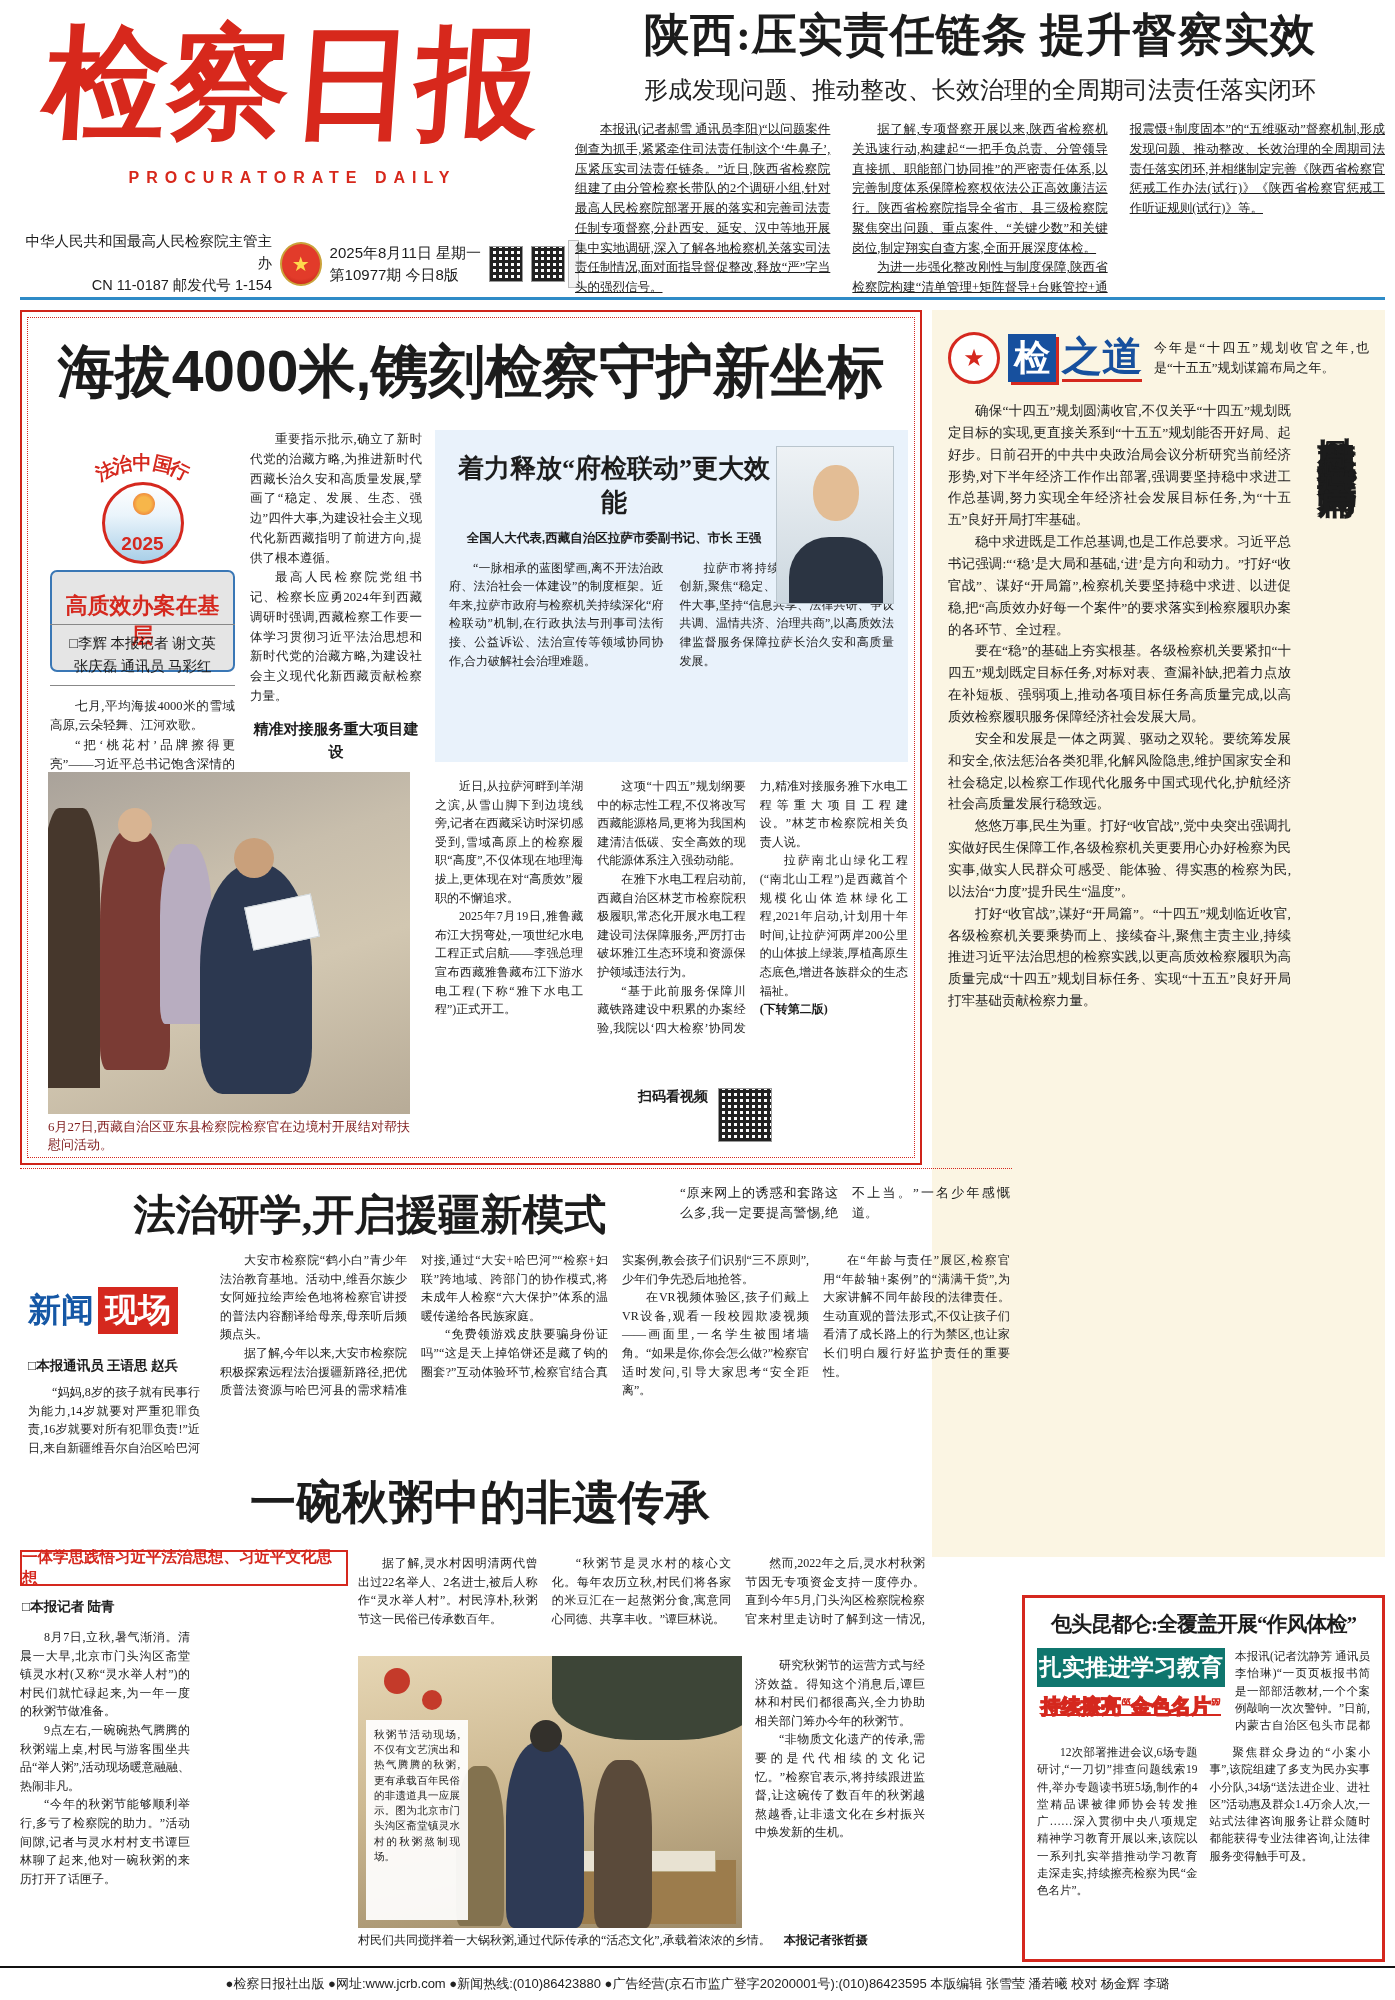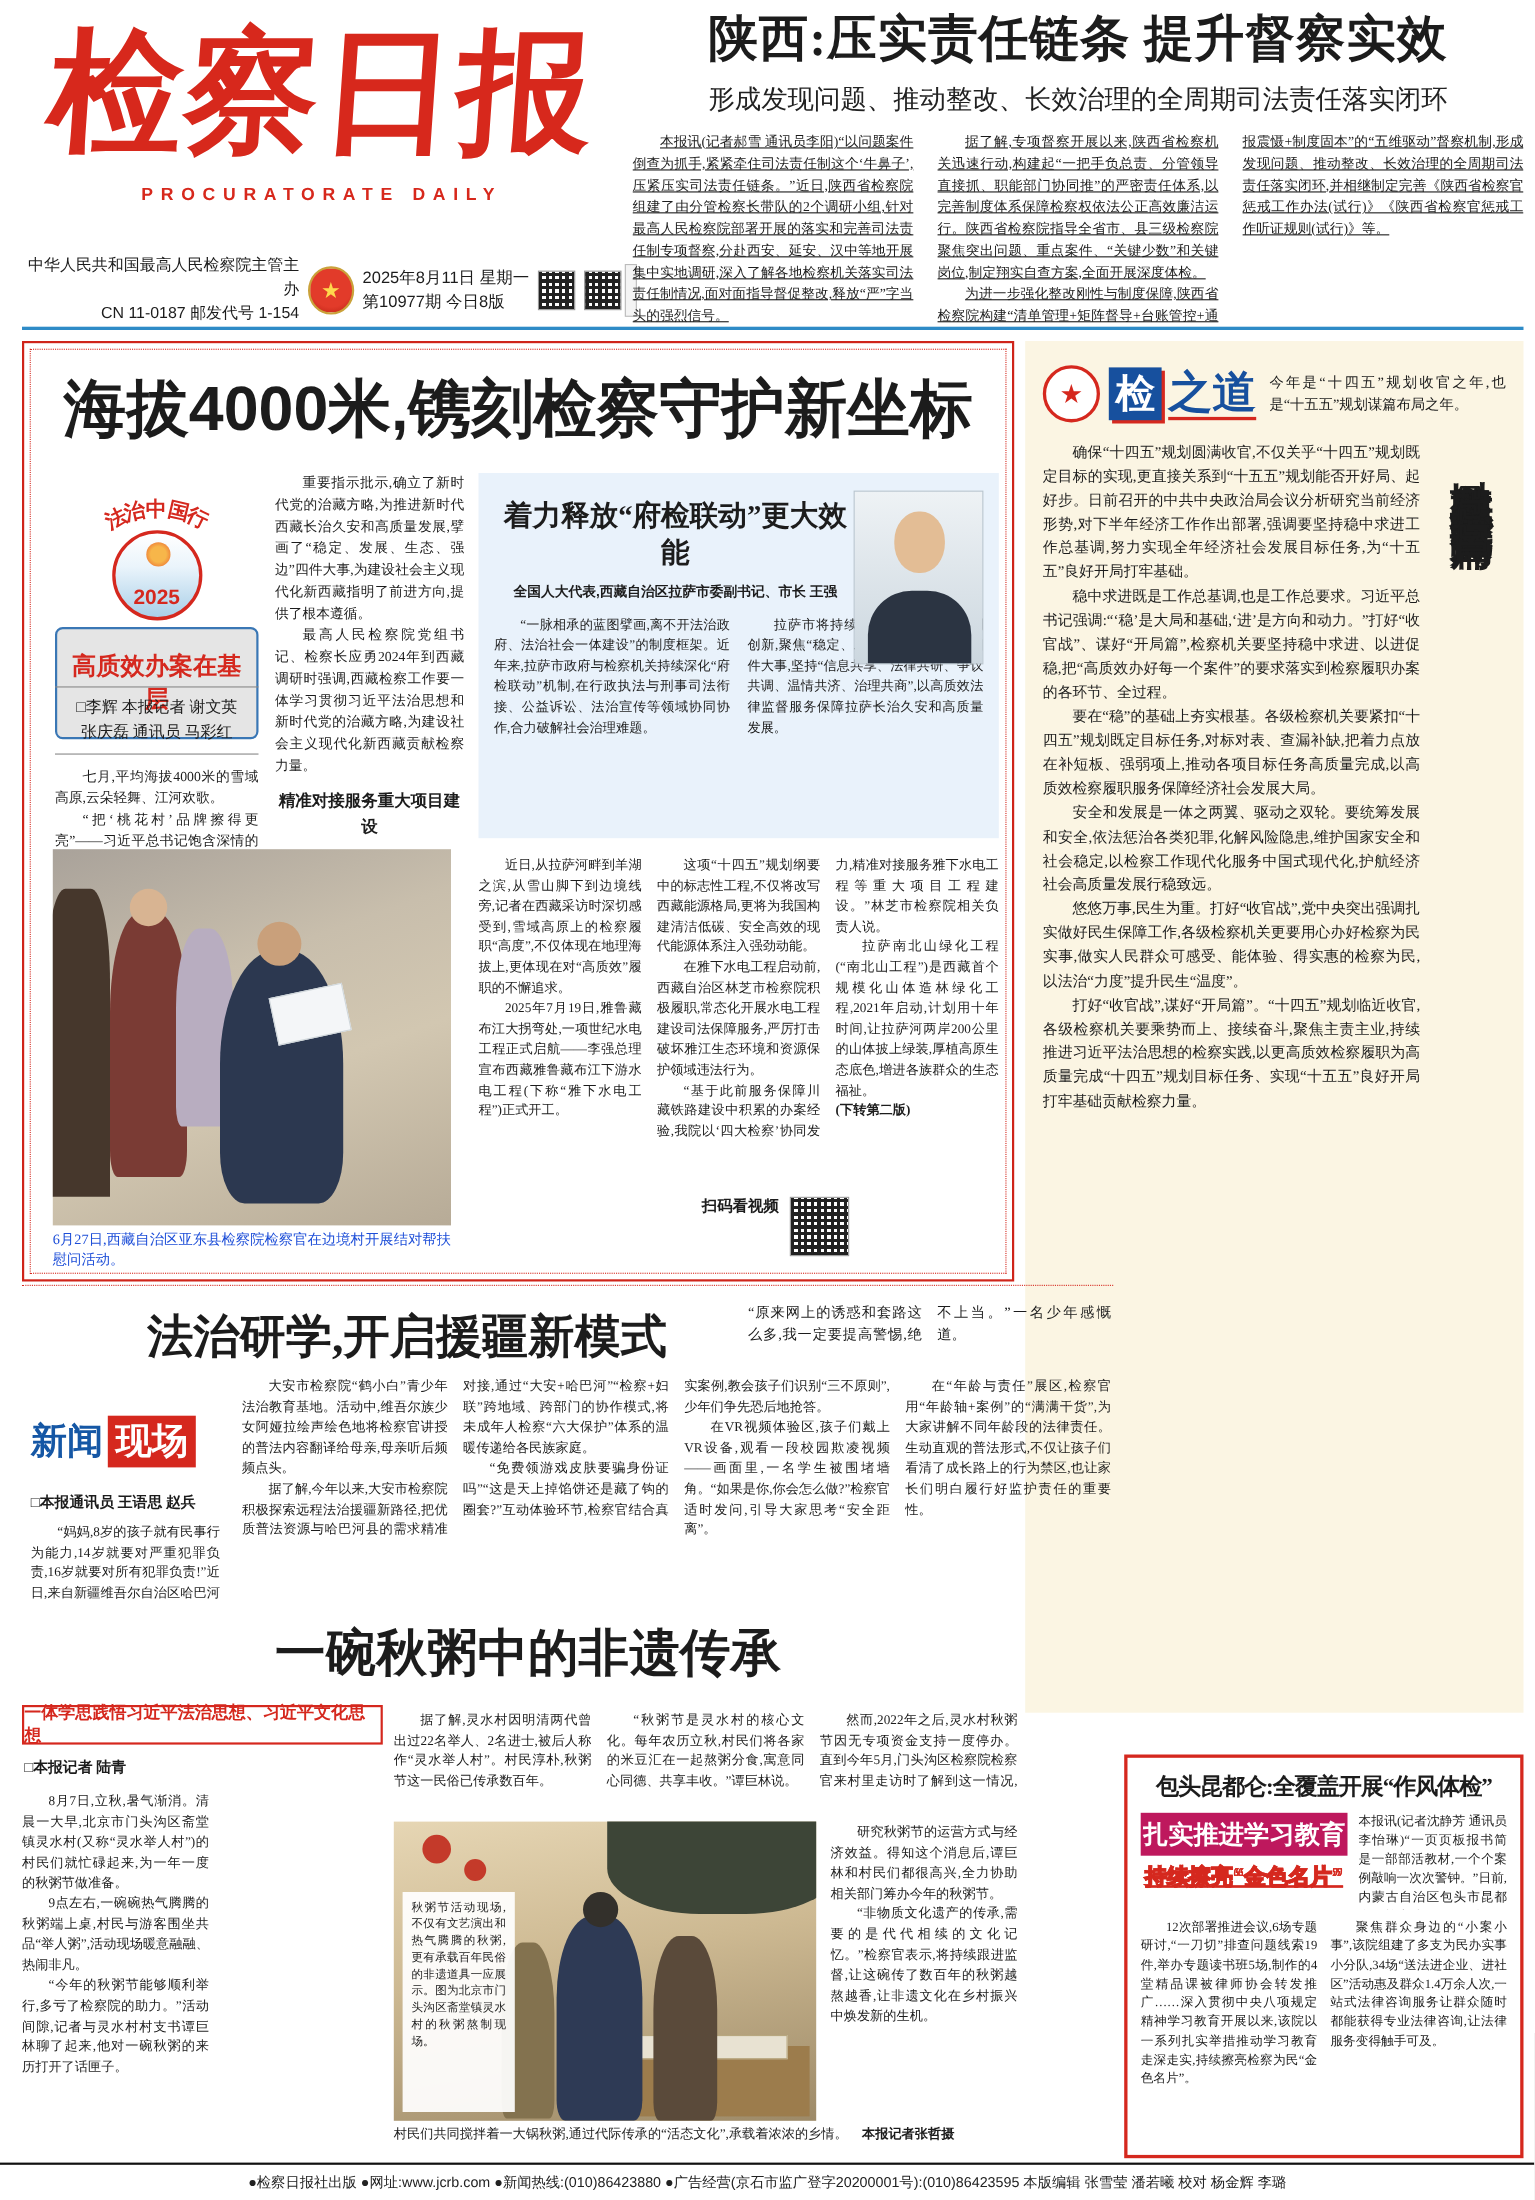--- a/index.html
+++ b/index.html
@@ -87,21 +87,21 @@
                 background:linear-gradient(160deg,#a9a29a 0%,#c8beac 35%,#d2c7b1 60%,#b7ab97 100%); }
   .fg { position:absolute; }
   .fg1 { left:152px; top:92px; width:112px; height:230px; border-radius:45% 45% 20% 20%; background:#2c3850; }
   .fg1::before { content:""; position:absolute; left:34px; top:-26px; width:40px; height:40px; border-radius:50%; background:#c9a07b; }
   .fg2 { left:52px; top:58px; width:70px; height:240px; border-radius:38% 38% 10% 10%; background:#7a3b34; }
   .fg2::before { content:""; position:absolute; left:18px; top:-22px; width:34px; height:34px; border-radius:50%; background:#d8b492; }
   .fg3 { left:-6px; top:36px; width:58px; height:280px; border-radius:30% 30% 0 0; background:#46372c; }
   .fg4 { left:112px; top:72px; width:52px; height:180px; border-radius:40% 40% 10% 10%; background:#b8adc0; }
   .fg5 { left:200px; top:128px; width:68px; height:44px; background:#f4f6f8; transform:rotate(-12deg); border:1px solid #cfd6da; }
   .news-photo-caption { position:absolute; left:26px; top:806px; width:362px; font-size:13px; line-height:1.4;
-                        text-align:justify; color:#1d4ed8; }
+                        text-align:justify; color:#7f1d1d; }
 
   
   .jzd { position:absolute; left:932px; top:310px; width:453px; height:1247px; background:#fbf5e3; padding:16px 16px 14px; }
   .jzd-logo-row { height:64px; margin-bottom:10px; display:flex; align-items:center; }
   .jzd-emblem { width:52px; height:52px; border-radius:50%; border:3px solid #d5281e; background:#fff; color:#d5281e;
                 display:flex; align-items:center; justify-content:center; font-size:24px; flex:0 0 auto; }
   .jzd-jian { width:48px; height:48px; background:#17509e; color:#fff; font-size:36px; font-weight:900; display:flex;
               align-items:center; justify-content:center; margin-left:8px; flex:0 0 auto;
               box-shadow:3px 3px 0 #d5281e; }
   .jzd-rest { color:#17509e; font-size:40px; font-weight:900; margin-left:6px; flex:0 0 auto;
@@ -158,21 +158,21 @@
   .qz-photo-line b { font-weight:bold; margin-left:10px; }
   .qz-col5 { position:absolute; left:735px; top:188px; width:170px; height:270px; overflow:hidden; font-size:12px;
              line-height:1.55; text-align:justify; }
 
   
   .bt { position:absolute; left:1022px; top:1595px; width:363px; height:367px; border:3px solid #d5281e; background:#fff;
         padding:10px 12px; }
   .bt-headline { text-align:center; font-size:21px; font-weight:900; letter-spacing:-1px; margin-top:2px; }
   .bt-row { display:flex; margin-top:10px; }
   .bt-slogans { width:188px; flex:0 0 auto; }
-  .bt-s1 { background:#be185d; color:#fff; font-size:23px; font-weight:900; text-align:center; padding:4px 2px;
+  .bt-s1 { background:#0f766e; color:#fff; font-size:23px; font-weight:900; text-align:center; padding:4px 2px;
            font-family:"Liberation Sans",sans-serif; }
   .bt-s2 { margin-top:6px; text-align:center; font-size:20px; font-weight:900; color:#fff;
            -webkit-text-stroke:1.2px #d5281e; text-shadow:0 0 1px #d5281e; font-family:"Liberation Sans",sans-serif;text-decoration:underline; }
   .bt-lead { margin-left:10px; font-size:11.5px; line-height:1.5; text-align:justify; height:88px; overflow:hidden; }
   .bt-body { margin-top:8px; column-count:2; column-gap:12px; font-size:11.5px; line-height:1.5; text-align:justify;
              height:188px; overflow:hidden; }
   .bt-body p { text-indent:2em; }
 
   
   .footer { position:absolute; left:0; top:1966px; width:1395px; border-top:2px solid #111; padding-top:7px;

